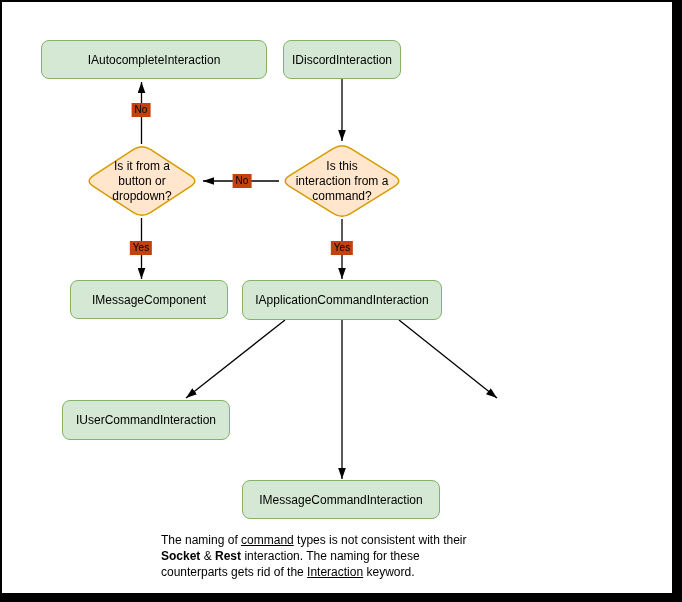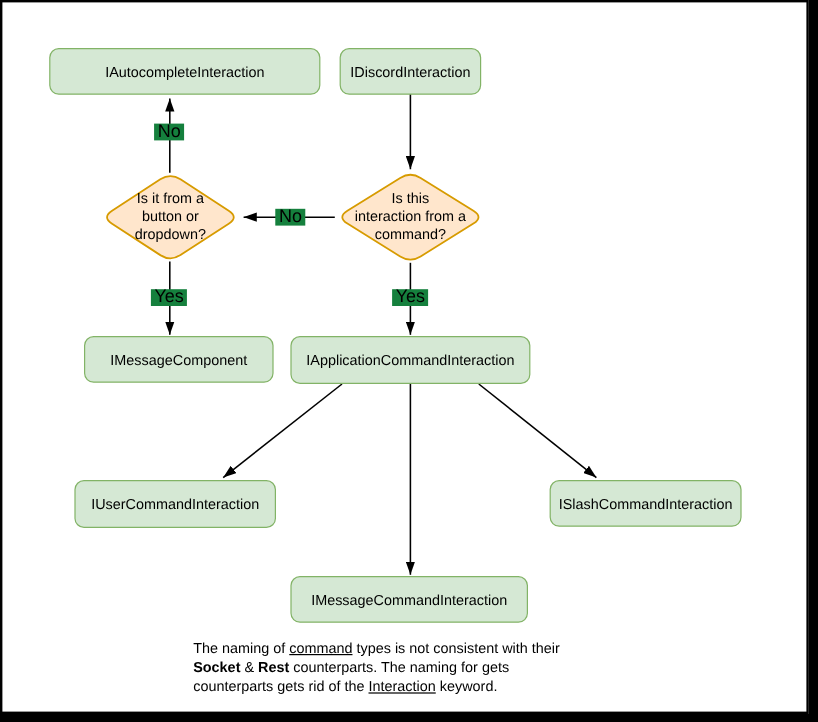--- a/index.html
+++ b/index.html
@@ -23,21 +23,21 @@
     background:var(--node-fill);border:1px solid var(--node-border);
     border-radius:8px;display:flex;align-items:center;justify-content:center;
     font-size:12px;line-height:14px;text-align:center;white-space:nowrap;
   }
   .decision-label{
     position:absolute;transform:translate(-50%,-50%);
     font-size:12px;line-height:15px;text-align:center;white-space:pre-line;
   }
   .edge-label{
     position:absolute;transform:translate(-50%,-50%);
-    background:#15803d;padding:0 3px;font-size:15px;line-height:14px;
+    background:#c2410c;padding:0 3px;font-size:10px;line-height:14px;
   }
   .footer{
     position:absolute;left:159px;top:530px;width:345px;
     font-size:12px;line-height:16px;text-align:left;
   }
   .footer .b{font-weight:bold;}
   .footer .u{text-decoration:underline;}
 </style>
 </head>
 <body>
@@ -69,21 +69,20 @@
   <div class="node" style="left:39px;top:38px;width:226px;height:39px">IAutocompleteInteraction</div>
 
   <div class="node" style="left:281px;top:38px;width:118px;height:39px">IDiscordInteraction</div>
 
   <div class="node" style="left:68px;top:278px;width:158px;height:39px">IMessageComponent</div>
 
   <div class="node" style="left:240px;top:278px;width:200px;height:40px">IApplicationCommandInteraction</div>
 
   <div class="node" style="left:60px;top:398px;width:168px;height:40px">IUserCommandInteraction</div>
 
-  <div class="node" style="left:456px;top:398px;width:160px;height:39px">ISlashCommandInteraction</div>
 
   <div class="node" style="left:240px;top:478px;width:198px;height:39px">IMessageCommandInteraction</div>
 
   <div class="decision-label" style="left:140px;top:179px;width:100px">Is it from a
 button or
 dropdown?</div>
 
   <div class="decision-label" style="left:340px;top:179px;width:120px">Is this
 interaction from a
 command?</div>
@@ -91,17 +90,17 @@
   <div class="edge-label" style="left:139px;top:108px">No</div>
 
   <div class="edge-label" style="left:240px;top:179px">No</div>
 
   <div class="edge-label" style="left:139px;top:246px">Yes</div>
 
   <div class="edge-label" style="left:340px;top:246px">Yes</div>
 
   <div class="footer">
       <div><span>The naming of </span><span class="u">command</span><span> types is not consistent with their</span></div>
-      <div><span class="b">Socket</span><span> &amp; </span><span class="b">Rest</span><span> counterparts. The naming for gets</span></div>
+      <div><span class="b">Socket</span><span> &amp; </span><span class="b">Rest</span><span> interaction. The naming for these</span></div>
       <div><span>counterparts gets rid of the </span><span class="u">Interaction</span><span> keyword.</span></div>
     </div>
 
 </div>
 
 </body></html>

